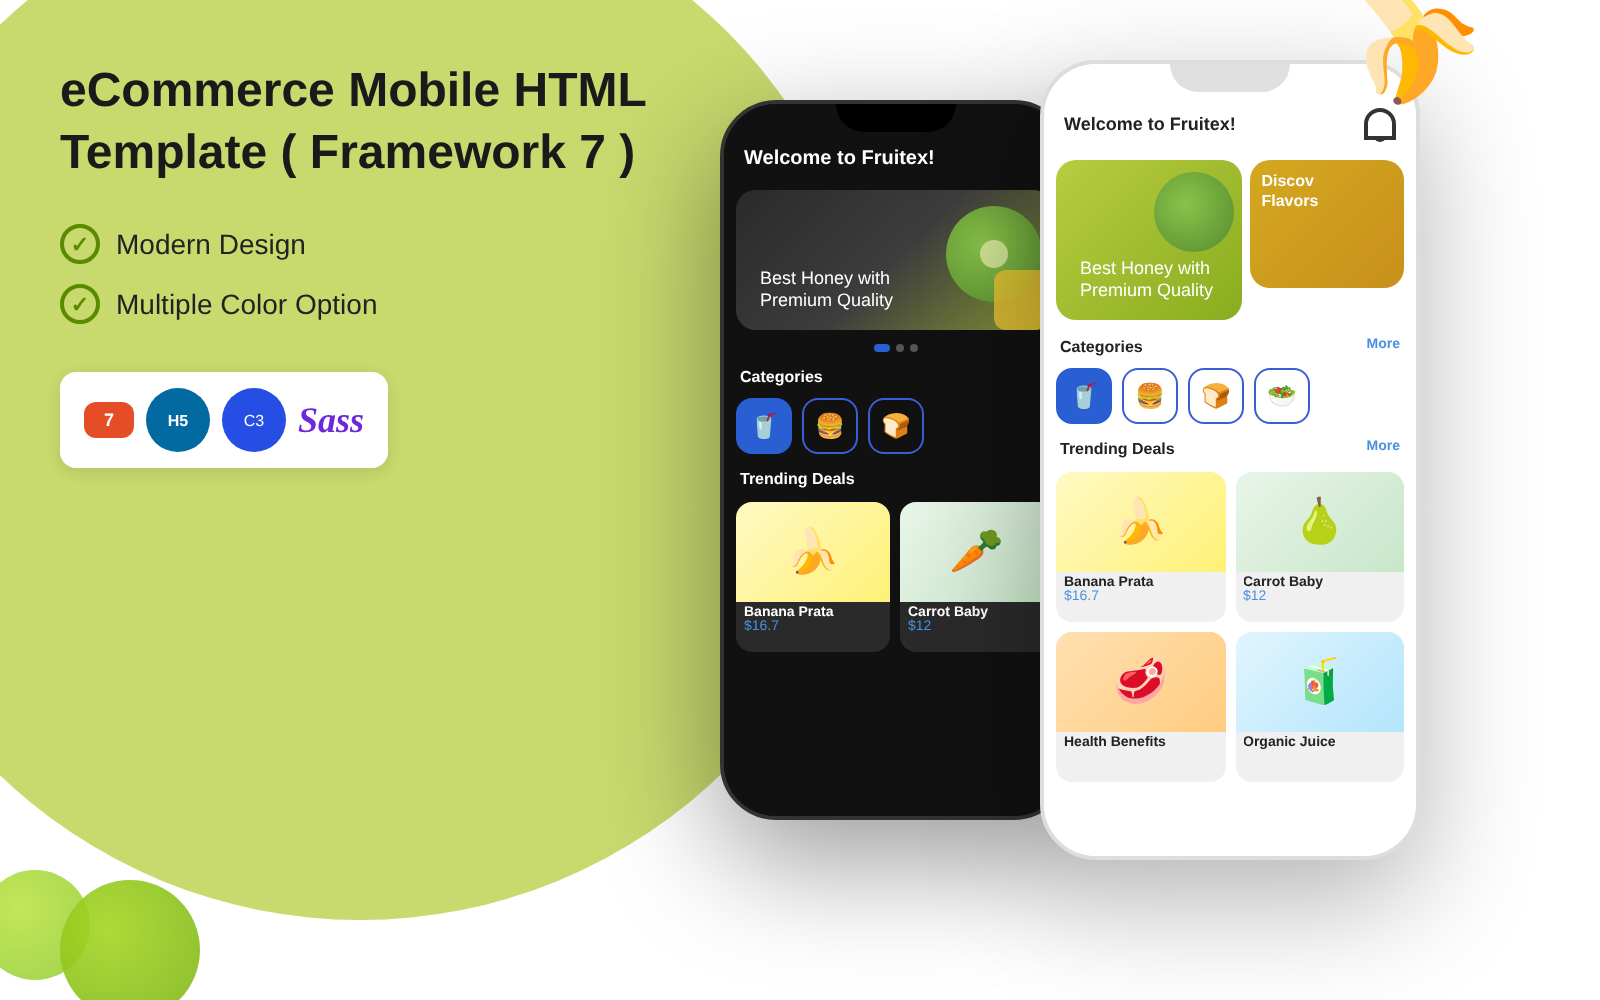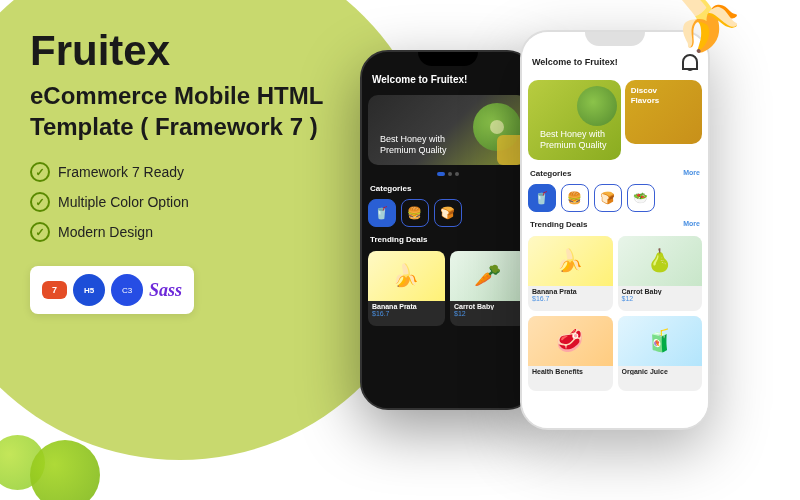--- a/index.html
+++ b/index.html
@@ -89,21 +89,21 @@
       background: #fff;
       border-radius: 8px;
       padding: 8px 12px;
       width: fit-content;
       box-shadow: 0 2px 8px rgba(0,0,0,0.1);
     }
 
     .badge-html {
       width: 32px;
       height: 32px;
-      background: #1d4ed8;
+      background: #0369a1;
       border-radius: 50%;
       display: flex;
       align-items: center;
       justify-content: center;
       color: white;
       font-size: 9px;
       font-weight: bold;
     }
 
     .badge-css {
@@ -445,37 +445,32 @@
   </style>
 </head>
 <body>
 
 <div class="bg-circle"></div>
 
 <div class="lime-deco"></div>
 <div class="lime-deco2"></div>
 
 <div class="left-panel">
-  <h1 class="app-title">Fruitex</h1>
   <p class="app-subtitle">
     eCommerce Mobile HTML<br>Template ( Framework 7 )
   </p>
 
   <ul class="features">
     <li>
       <span class="check-icon"></span>
-      <span>Framework 7 Ready</span>
+      <span>Modern Design</span>
     </li>
     <li>
       <span class="check-icon"></span>
       <span>Multiple Color Option</span>
-    </li>
-    <li>
-      <span class="check-icon"></span>
-      <span>Modern Design</span>
     </li>
   </ul>
 
   <div class="badges">
     <div class="badge-fw">
       <span style="background:#e44d26;color:white;font-size:9px;font-weight:bold;padding:2px 4px;border-radius:3px;">7</span>
     </div>
     <div class="badge-html">
       <span style="font-size:8px;font-weight:bold;">H5</span>
     </div>

